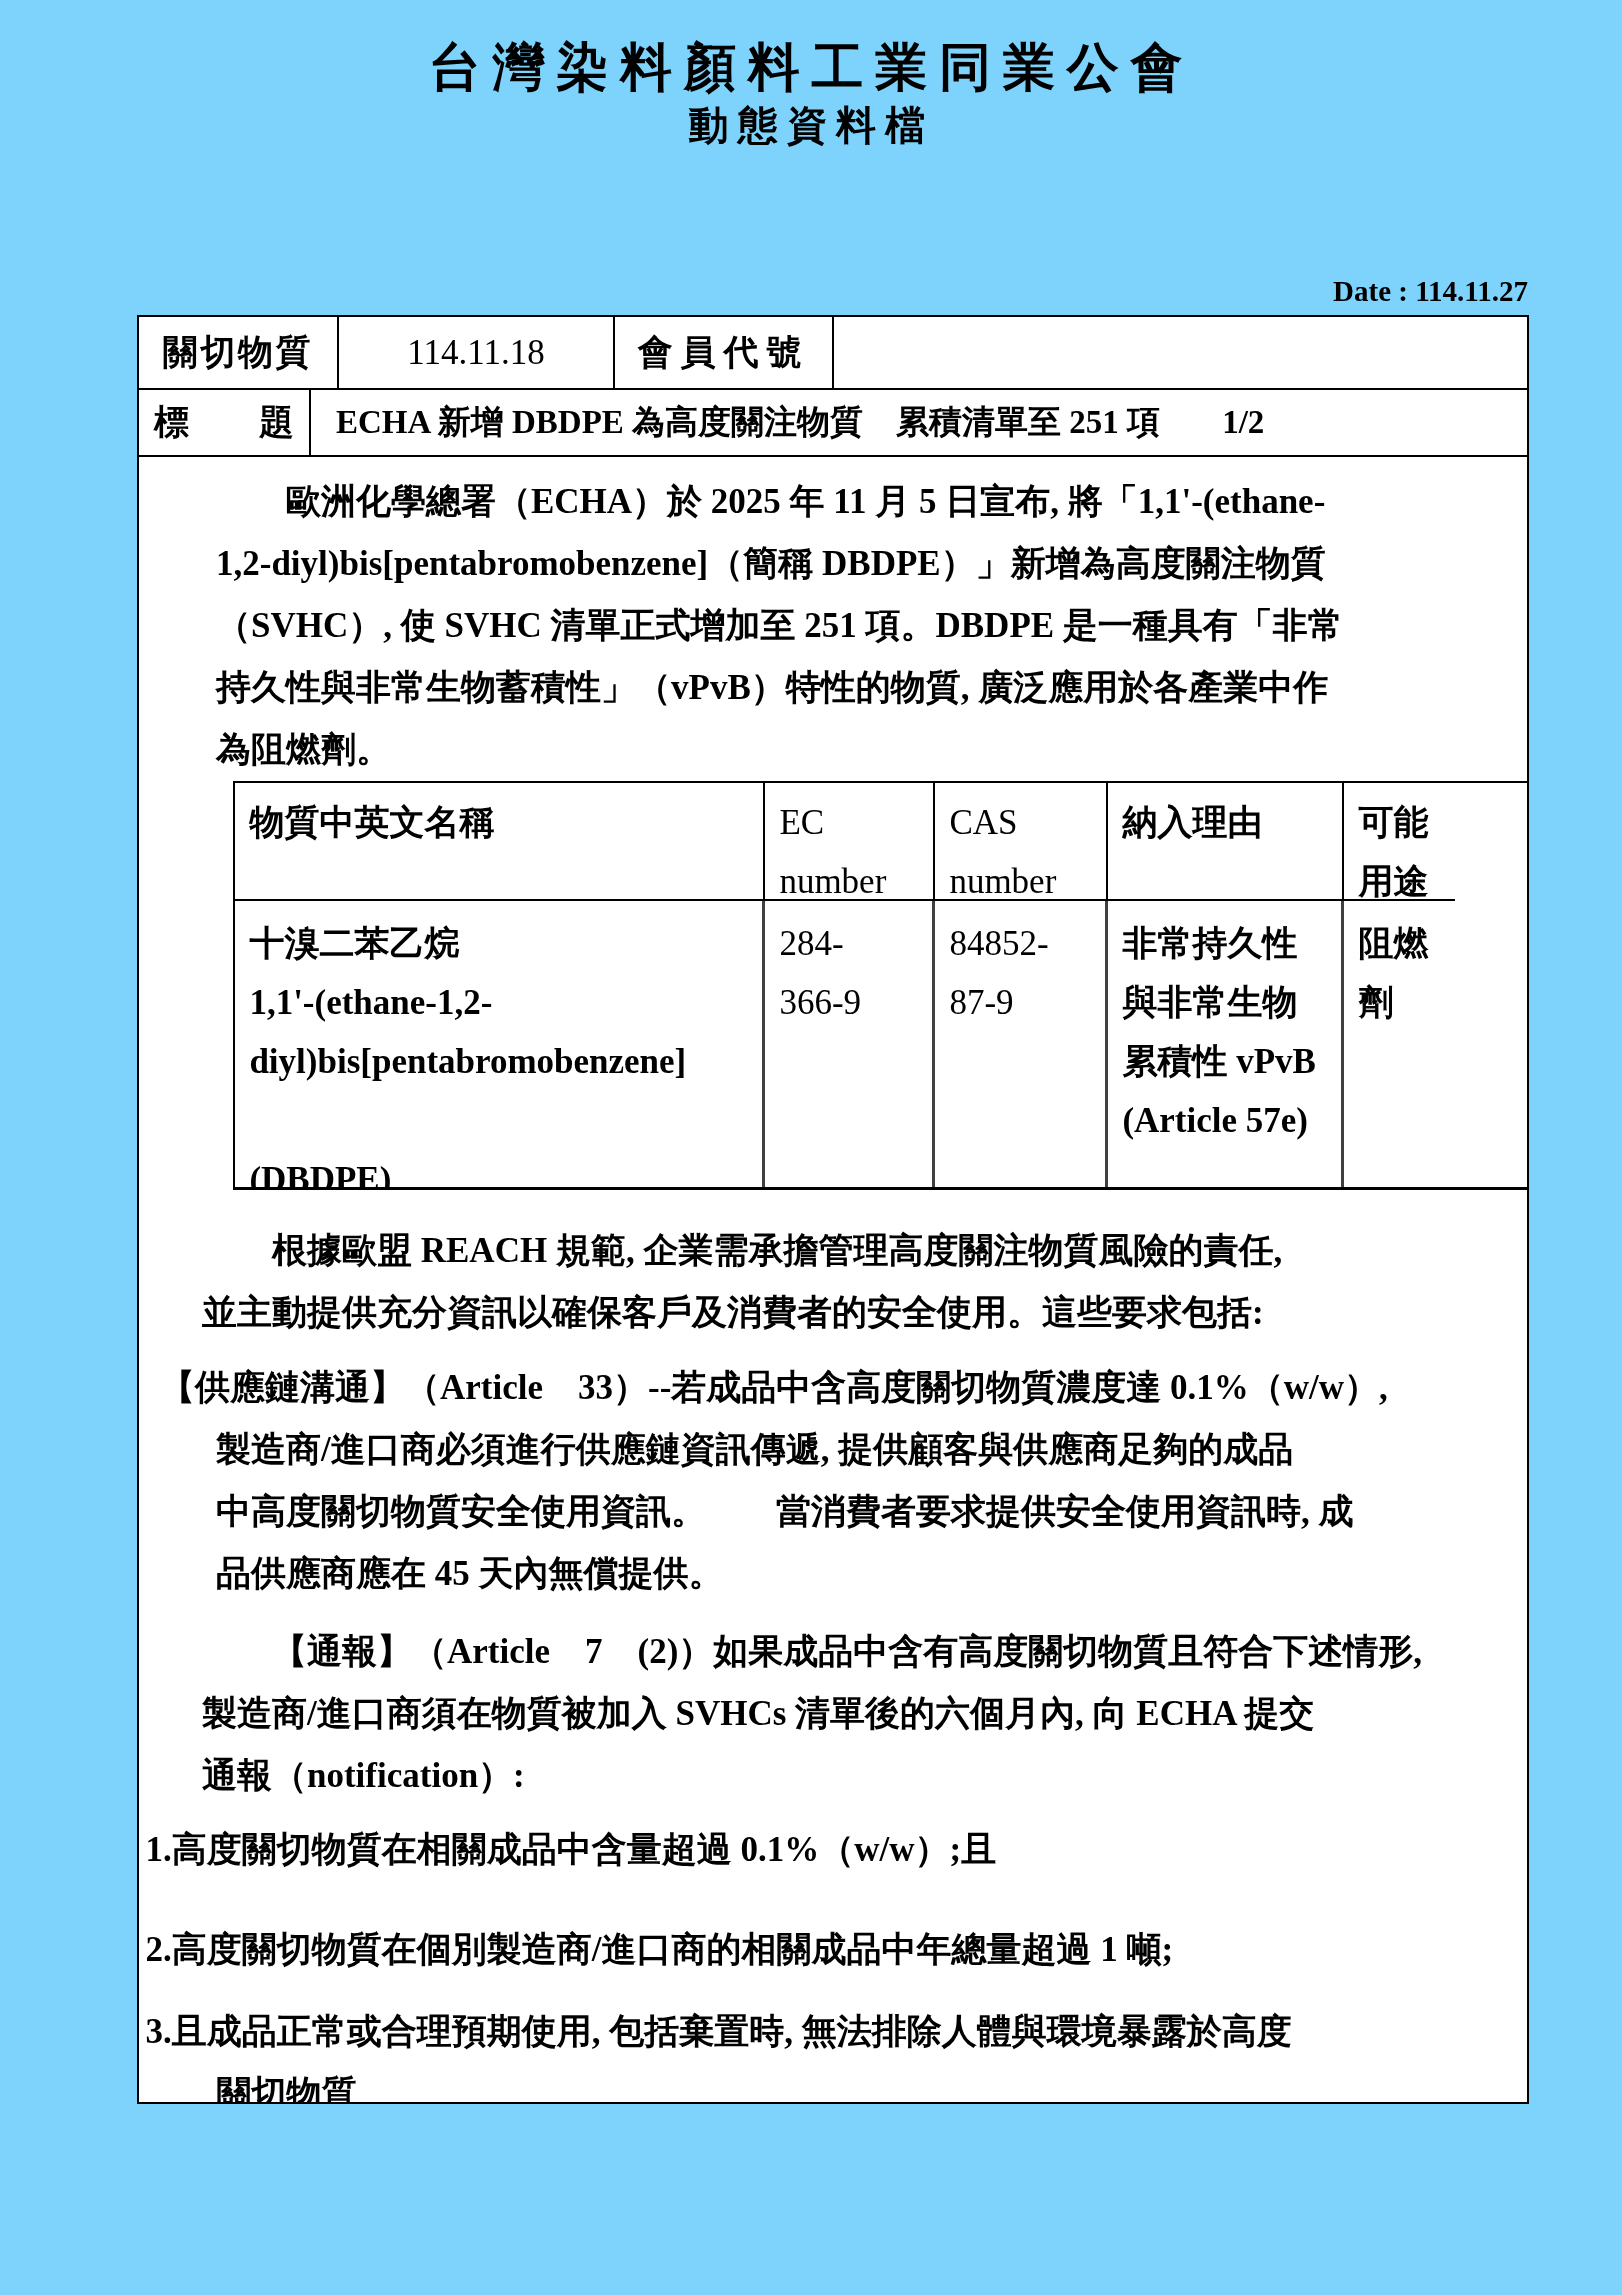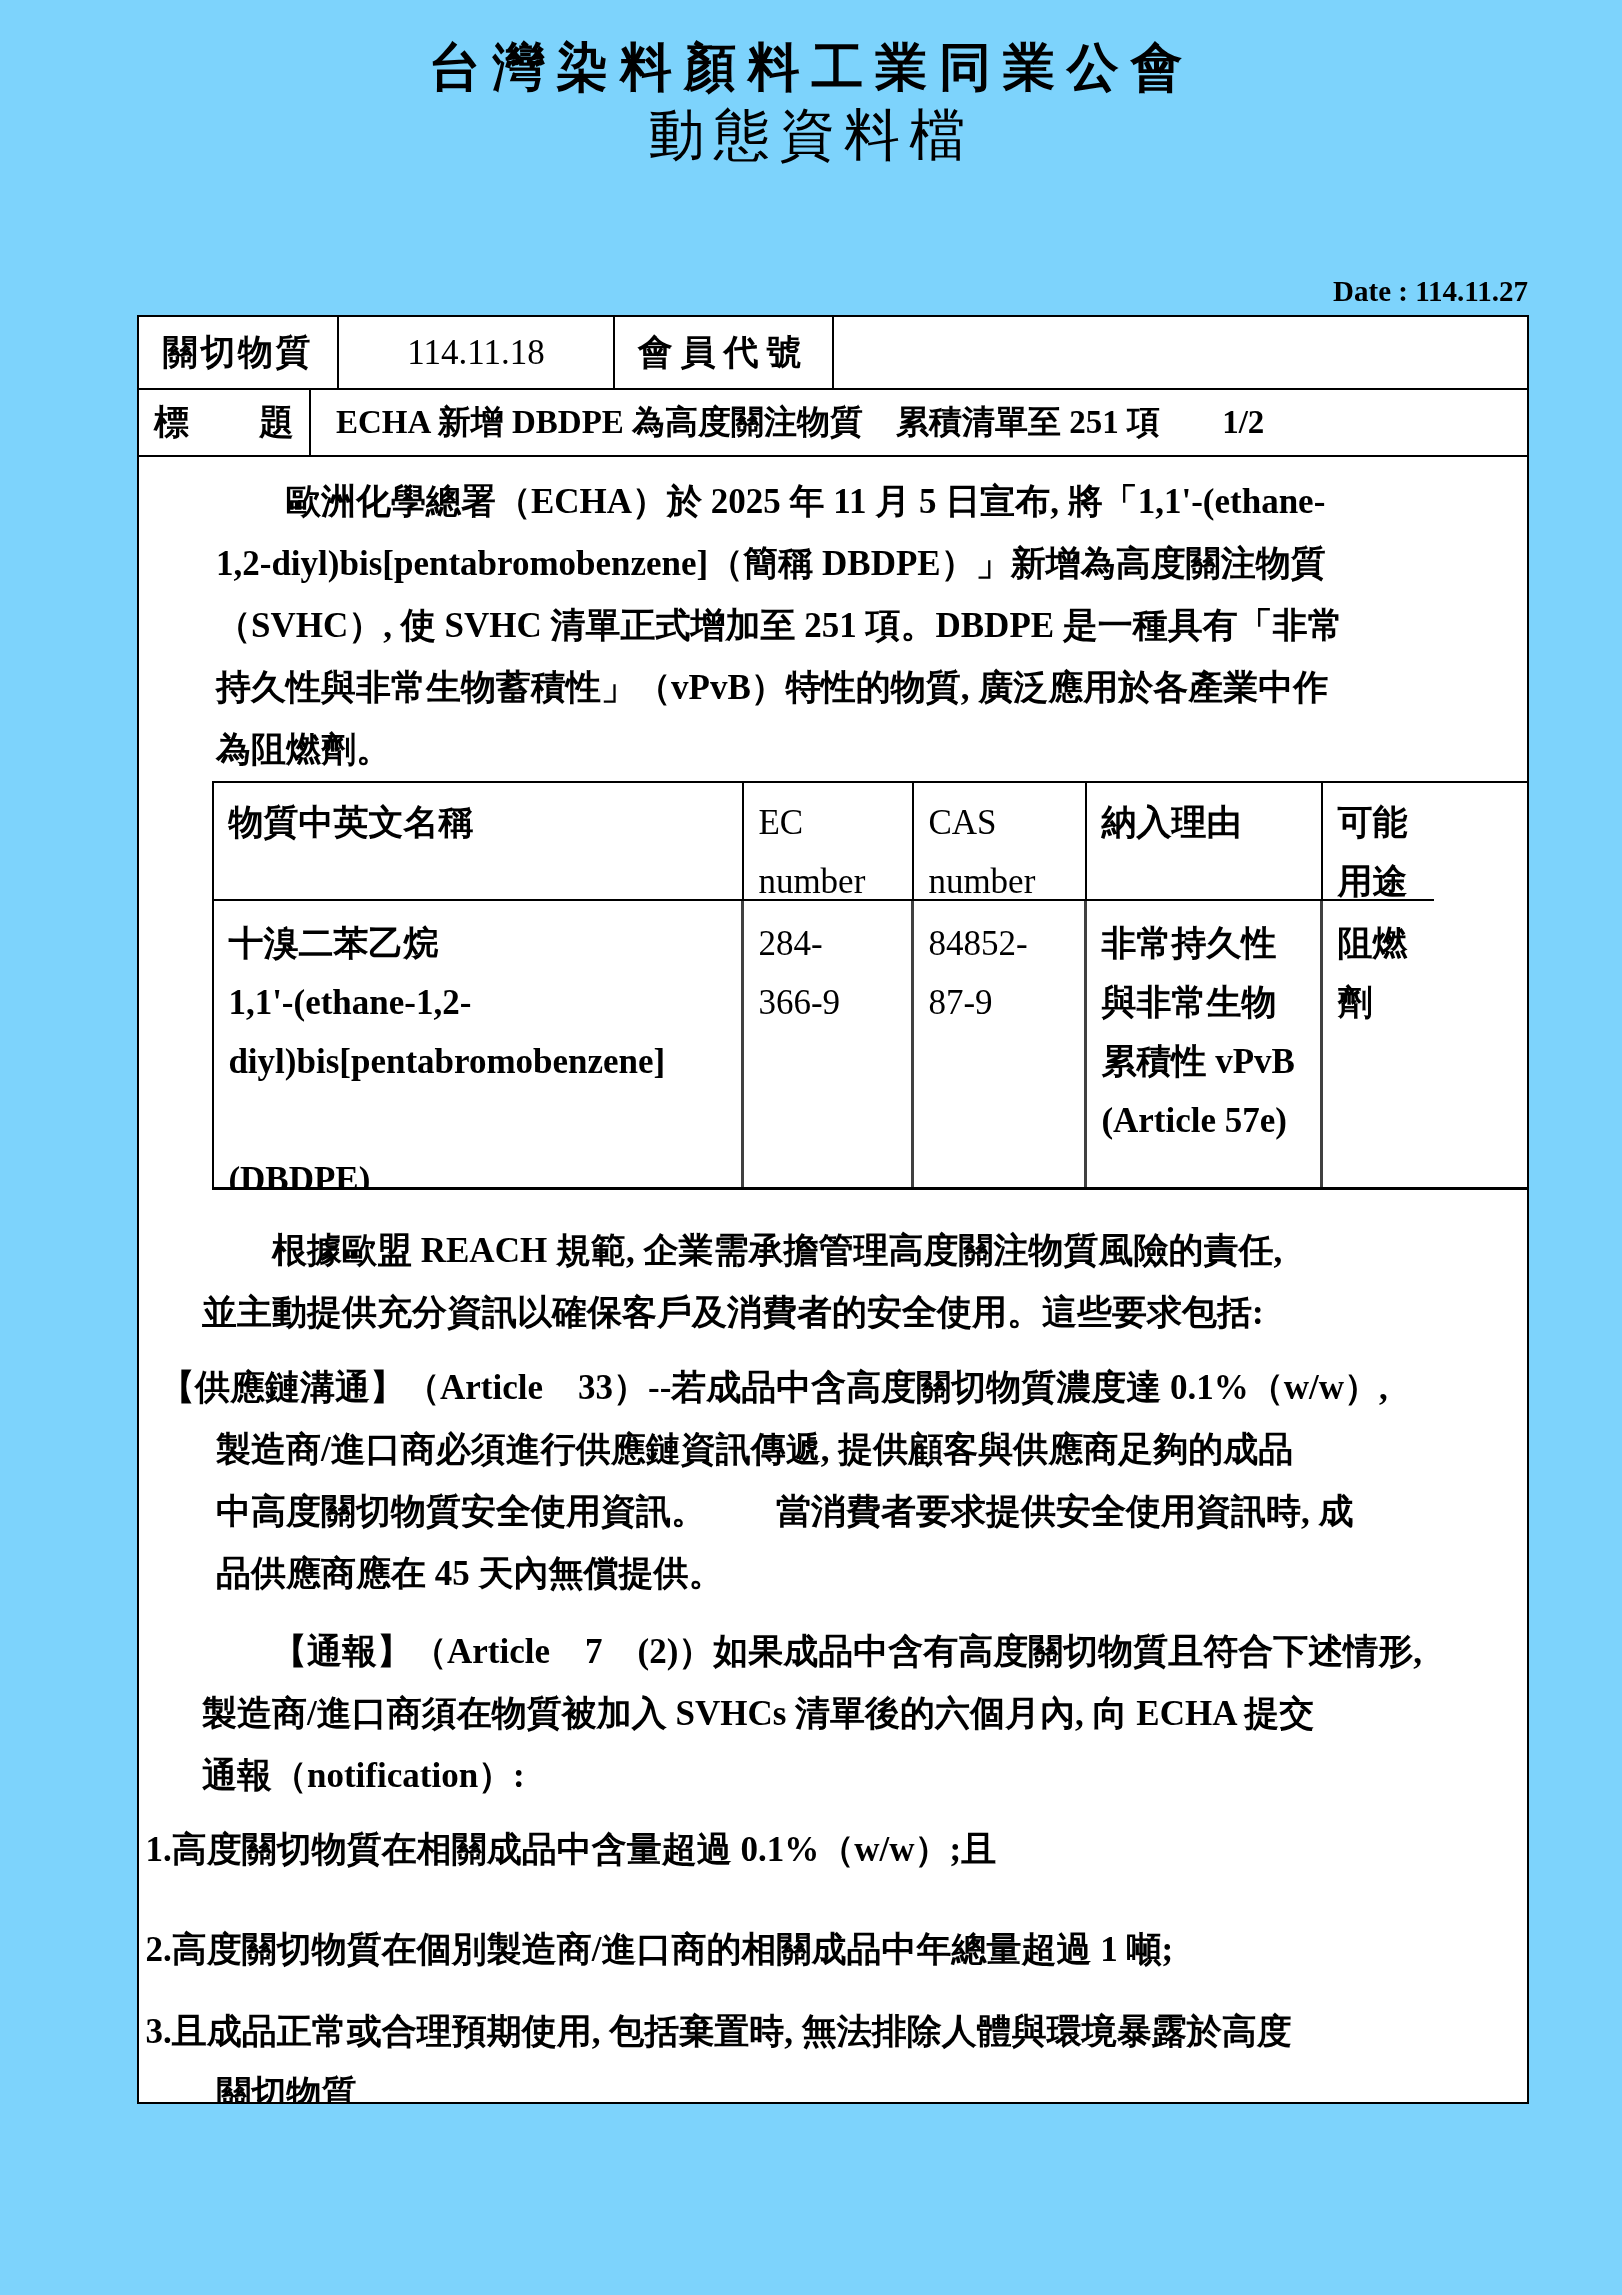--- a/index.html
+++ b/index.html
@@ -8,21 +8,21 @@
     font-family:"Liberation Serif","DejaVu Serif",serif;
     position:relative;overflow:hidden;
   }
   .page{position:absolute;left:0;top:0;width:1623px;height:2295px;background:#7dd3fc;}
   .t1{
     position:absolute;top:33px;left:0;width:100%;text-align:center;
     font-size:52px;font-weight:700;letter-spacing:11.8px;white-space:nowrap;
   }
   .t2{
     position:absolute;top:98px;left:0;width:100%;text-align:center;
-    font-size:56px;font-weight:400;letter-spacing:9.2px;white-space:nowrap;
+    font-size:40px;font-weight:700;letter-spacing:9.2px;white-space:nowrap;
   }
   .date-line{
     position:absolute;top:275px;right:95px;
     font-size:29px;font-weight:700;
   }
   .box{
     position:absolute;left:137px;top:315px;width:1392px;height:1789px;
     border:2.6px solid #000;box-sizing:border-box;overflow:hidden;background:#fff;
   }
   .meta-row{display:flex;border-bottom:2.6px solid #000;box-sizing:border-box;}
@@ -44,21 +44,21 @@
   }
   .p1{margin:14.4px 72px 0 77px;}
   .p2{margin:29.4px 72px 0 63px;}
   .p3{margin:13px 65px 0 77px;text-indent:-56px;}
   .p4{margin:16.4px 72px 0 63px;}
   .item{font-size:35px;line-height:62px;font-weight:700;white-space:pre-line;}
   .it1{margin:11.8px 65px 0 6.5px;}
   .it2{margin:38px 65px 0 6.5px;}
   .it3{margin:19.6px 65px 0 6.5px;padding-left:71px;text-indent:-71px;}
   .tbl{
-    margin-left:73px;width:1322px;box-sizing:border-box;
+    margin-left:94px;width:1322px;box-sizing:border-box;
     border:2px solid #000;border-bottom-width:3.9px;
     display:grid;grid-template-columns:530px 170px 173px 236px 111px;
   }
   .cell{
     box-sizing:border-box;font-size:35px;line-height:59px;
     white-space:pre-line;overflow:hidden;
   }
   .th{
     height:118px;border-bottom:2.6px solid #000;border-right:2px solid #000;
     padding:9.2px 3.9px 0 14.4px;font-weight:700;

